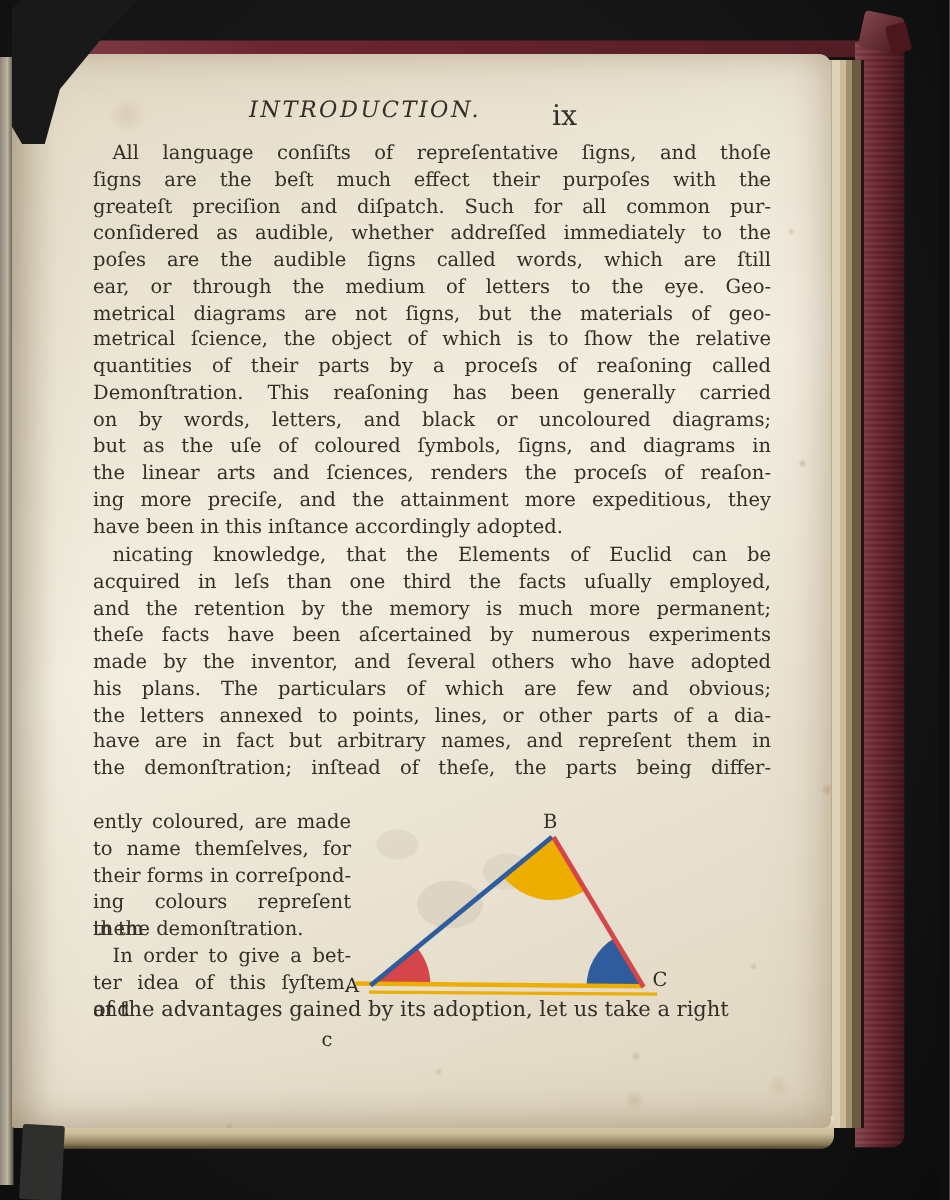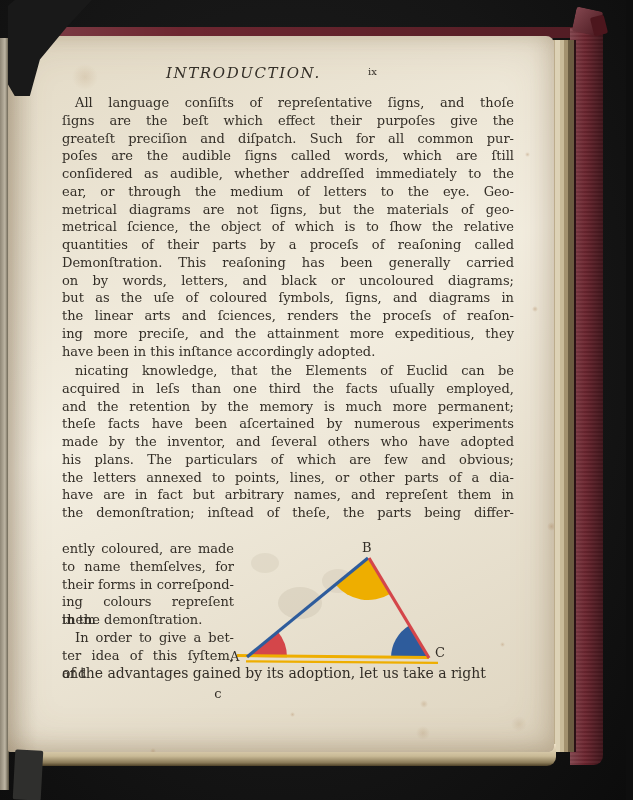--- a/index.html
+++ b/index.html
@@ -56,21 +56,21 @@
 
   
   .clamp-tl{left:8px;top:0;width:84px;height:96px;z-index:5;background:#191919;
             clip-path:polygon(8% 0,100% 0,70% 28%,38% 62%,26% 100%,8% 100%,0 88%,0 6%);}
   .clamp-bl{left:14px;top:750px;width:28px;height:50px;z-index:5;background:#2f2f2d;border-radius:2px;transform:rotate(3deg);}
 
   
   .txt{z-index:4;}
   .header-title{left:166px;top:64px;width:126px;text-align:center;font-style:italic;
                 font-size:15px;letter-spacing:1.6px;white-space:nowrap;}
-  .page-number{left:368px;top:66px;width:30px;font-size:10px;text-align:left;}
+  .page-number{left:368px;top:66px;width:30px;font-size:19px;text-align:left;}
   .para{font-size:13px;}
   .line{display:block;height:17.78px;line-height:17.78px;text-align:justify;text-align-last:justify;}
   #para1{left:62px;top:94px;width:452px;}
   #para2-full{left:62px;top:362px;width:452px;}
   #para2-narrow{left:62px;top:540px;width:172px;}
   #para3-narrow{left:62px;top:629px;width:172px;}
   #para1 .line:first-child,#para2-full .line:first-child,#para3-narrow .line:first-child{text-indent:13px;}
   #para1 .line:last-child,#para2-narrow .line:last-child{text-align-last:left;}
   .closing-line{left:62px;top:665px;width:452px;font-size:14px;line-height:17.78px;text-align:left;}
   .signature{left:204px;top:686px;width:28px;text-align:center;font-size:13px;}
@@ -103,24 +103,24 @@
   <div class="abs page">
     <div class="gutter"></div>
     <div class="foxing"></div>
   </div>
 
   <div class="abs txt header-title">INTRODUCTION.</div>
   <div class="abs txt page-number">ix</div>
 
   <div class="abs txt para" id="para1">
       <span class="line">All language conſiſts of repreſentative ſigns, and thoſe</span>
-      <span class="line">ſigns are the beſt which effect their purpoſes give the</span>
+      <span class="line">ſigns are the beſt much effect their purpoſes with the</span>
       <span class="line">greateſt preciſion and diſpatch. Such for all common pur-</span>
+      <span class="line">conſidered as audible, whether addreſſed immediately to the</span>
       <span class="line">poſes are the audible ſigns called words, which are ſtill</span>
-      <span class="line">conſidered as audible, whether addreſſed immediately to the</span>
       <span class="line">ear, or through the medium of letters to the eye. Geo-</span>
       <span class="line">metrical diagrams are not ſigns, but the materials of geo-</span>
       <span class="line">metrical ſcience, the object of which is to ſhow the relative</span>
       <span class="line">quantities of their parts by a proceſs of reaſoning called</span>
       <span class="line">Demonſtration. This reaſoning has been generally carried</span>
       <span class="line">on by words, letters, and black or uncoloured diagrams;</span>
       <span class="line">but as the uſe of coloured ſymbols, ſigns, and diagrams in</span>
       <span class="line">the linear arts and ſciences, renders the proceſs of reaſon-</span>
       <span class="line">ing more preciſe, and the attainment more expeditious, they</span>
       <span class="line">have been in this inſtance accordingly adopted.</span>

